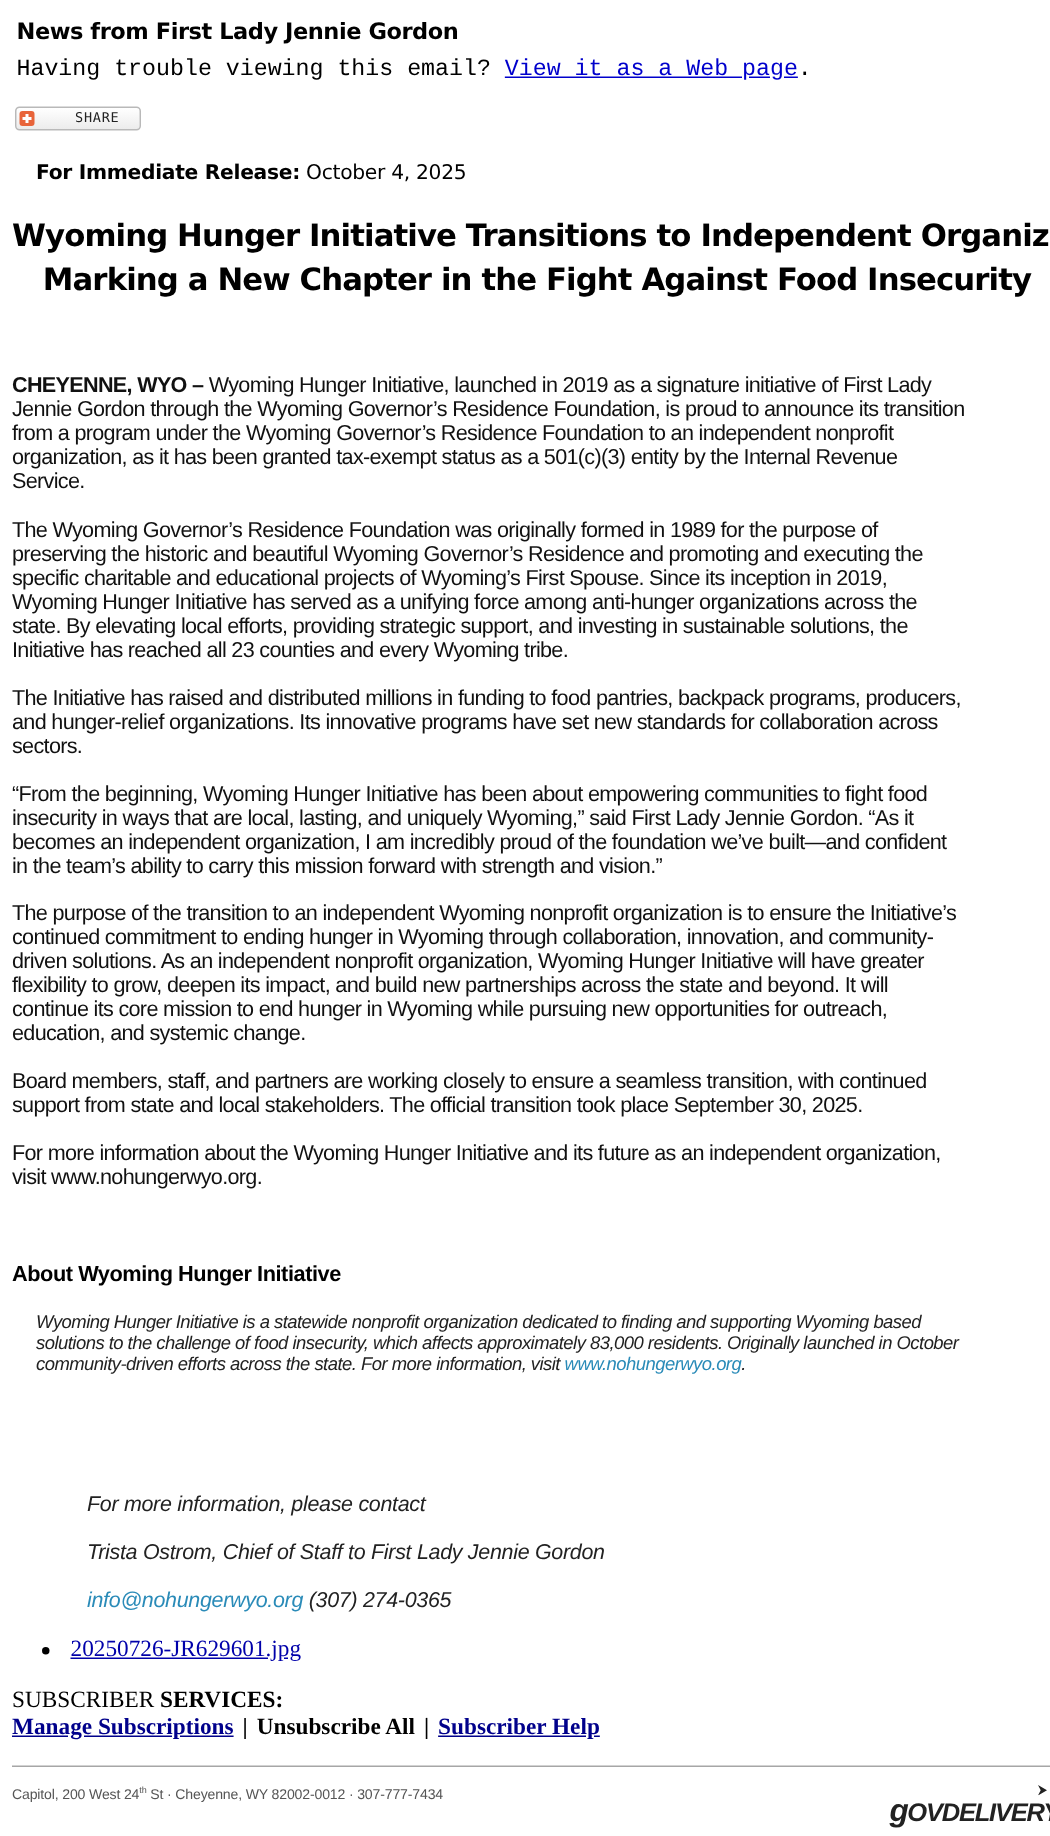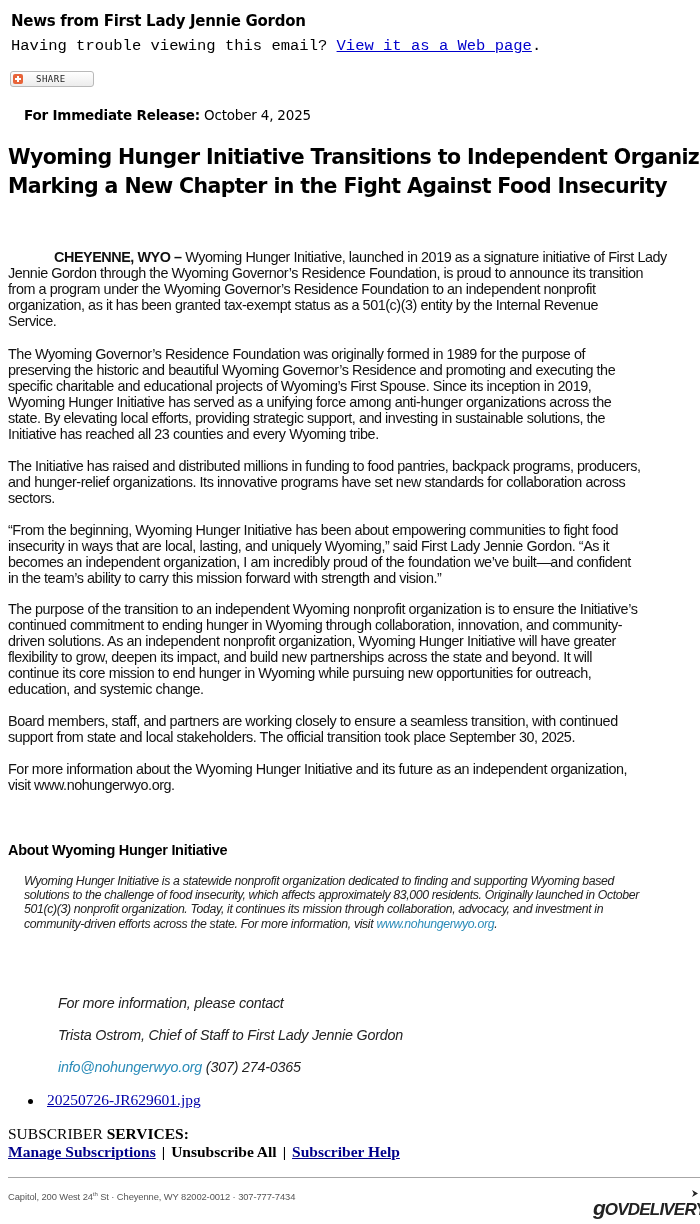--- a/index.html
+++ b/index.html
@@ -1,39 +1,39 @@
 <!DOCTYPE html>
 <html><head>
   <meta charset="utf-8">
   <style>
     html, body { margin: 0; padding: 0; background: #ffffff; }
     body { width: 700px; height: 1224px; overflow: hidden; position: relative; color: #000; }
     .abs { position: absolute; }
-    .calibri { font-family: "DejaVu Sans", sans-serif; }
+    .calibri { font-family: "DejaVu Sans", sans-serif; text-align: center; }
     .serif { font-family: "Liberation Serif", serif; }
     .sans { font-family: "Liberation Sans", sans-serif; }
 
     #header-title { left: 11px; top: 12px; font-size: 15px; font-weight: bold; letter-spacing: -0.3px; }
     #trouble-line { left: 11px; top: 37px; font-size: 15.5px; font-family: Liberation Mono, monospace; }
     #trouble-line a { color: #1a0dab; color: #0000cc; text-decoration: underline; }
 
     #share-btn { left: 10px; top: 71px; width: 82px; height: 14px; border: 1px solid #b9b9b9; border-radius: 3px;
-      background: linear-gradient(#ffffff, #ececec); display: flex; align-items: center; cursor: pointer; }
+      background: linear-gradient(#ffffff, #ececec); display: flex; align-items: center; cursor: pointer; gap: 14px; }
     #share-icon { width: 10px; height: 10px; background: #e8643a; border-radius: 2px; margin-left: 2px; position: relative; }
     #share-icon::before { content: ""; position: absolute; left: 2px; top: 4px; width: 6px; height: 2px; background: #fff; }
     #share-icon::after { content: ""; position: absolute; left: 4px; top: 2px; width: 2px; height: 6px; background: #fff; }
     #share-label { font-family: "DejaVu Sans Mono", monospace; font-size: 9px; margin-left: 13px; letter-spacing: 0.5px; color: #222; }
 
     #release-line { left: 24px; top: 107px; font-size: 13.5px; letter-spacing: -0.2px; }
     #release-line b { font-weight: bold; }
 
     #headline { left: 8px; top: 143px; width: 700px; font-size: 20.5px; font-weight: bold; line-height: 29px; letter-spacing: -0.6px; white-space: nowrap; }
 
     .para { left: 8px; width: 700px; font-size: 14.4px; line-height: 16px; letter-spacing: -0.45px; color: #111; white-space: nowrap; font-stretch: condensed; }
-    .para b { font-weight: bold; margin-left: 46px; }
+    .para b { font-weight: bold; }
 
     #about-title { left: 8px; top: 842px; font-size: 14.5px; font-weight: bold; letter-spacing: -0.3px; }
     #about-body { left: 24px; top: 874px; font-size: 12.3px; line-height: 14.2px; font-style: italic; letter-spacing: -0.35px; white-space: nowrap; color: #222; }
     #about-body a { color: #2a8bb8; text-decoration: none; }
 
     .contact { left: 10px; font-size: 14.3px; font-style: italic; color: #222; letter-spacing: -0.2px; margin-left: 48px; }
     .contact a { color: #2a8bb8; text-decoration: none; }
 
     #attachment { left: 28px; top: 1091px; font-size: 15.5px; }
     #attachment .bullet { display: inline-block; width: 5px; height: 5px; background: #000; border-radius: 50%; vertical-align: middle; margin-right: 14px; }
@@ -121,21 +121,20 @@
 <div class="abs para sans" style="top:761px">
   <div>For more information about the Wyoming Hunger Initiative and its future as an independent  organization,</div>
   <div>visit www.nohungerwyo.org.</div>
 </div>
 
 <div id="about-title" class="abs sans">About Wyoming Hunger Initiative</div>
 
 <div id="about-body" class="abs sans">
   <div>Wyoming Hunger Initiative is a statewide nonprofit organization dedicated to finding and supporting Wyoming based</div>
   <div>solutions to the challenge of food insecurity, which affects approximately 83,000 residents. Originally  launched in October</div>
-  <div>501(c)(3) nonprofit organization. Today, it continues its mission through  collaboration, advocacy, and investment in</div>
   <div><span>community-driven efforts across the state. For more information, visit  </span><a href="#">www.nohungerwyo.org</a><span>.</span></div>
 </div>
 
 <div class="abs contact sans" style="top:995px">For more information, please contact</div>
 <div class="abs contact sans" style="top:1027px">Trista Ostrom, Chief of Staff to First Lady Jennie Gordon</div>
 <div class="abs contact sans" style="top:1059px">
   <a href="#">info@nohungerwyo.org</a><span> (307) 274-0365</span>
 </div>
 
 <div id="attachment" class="abs serif">

